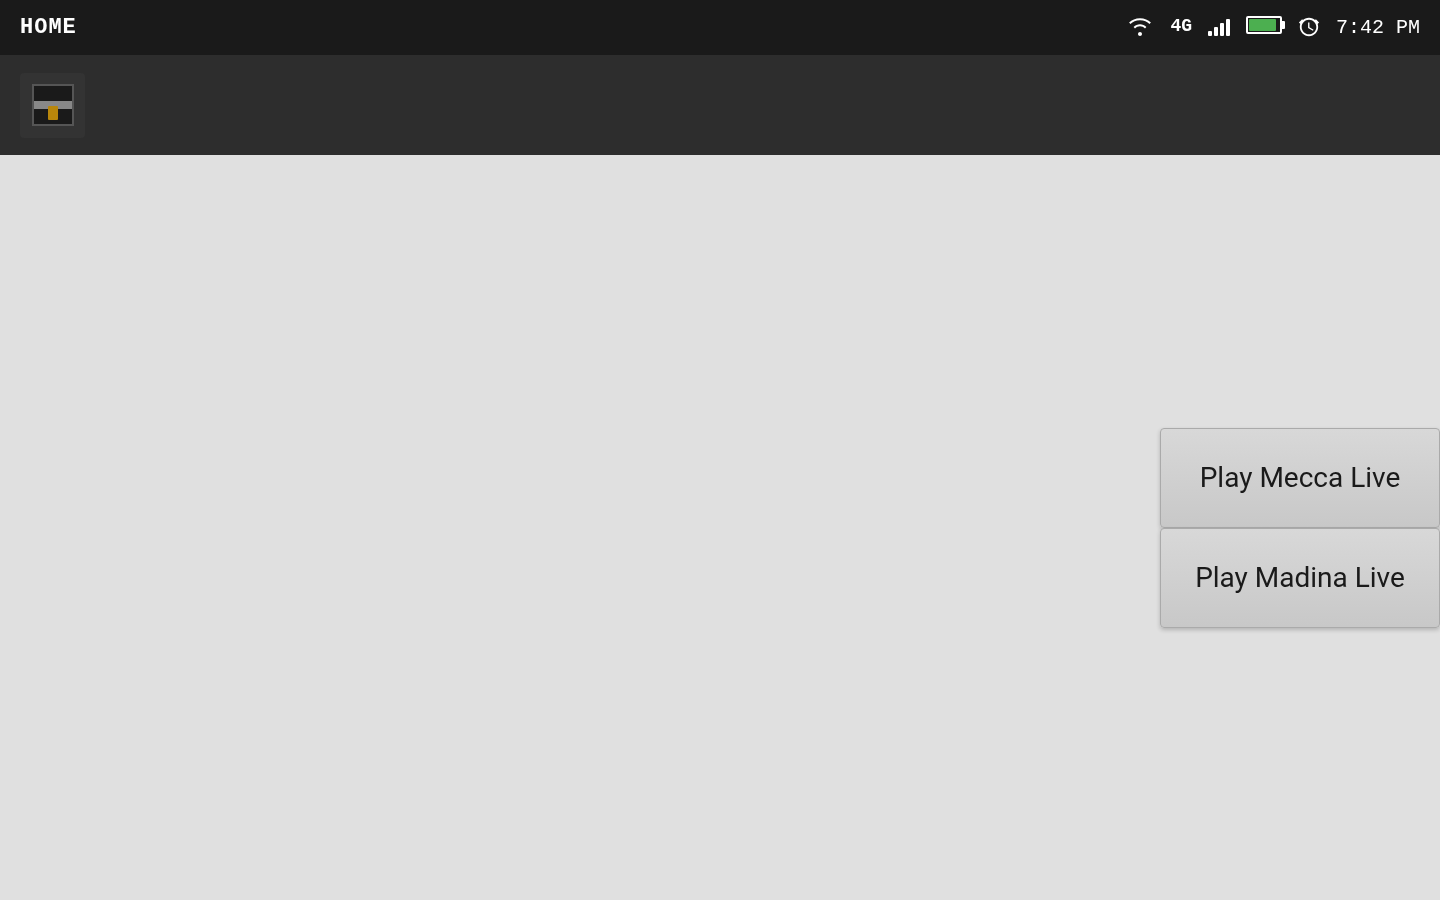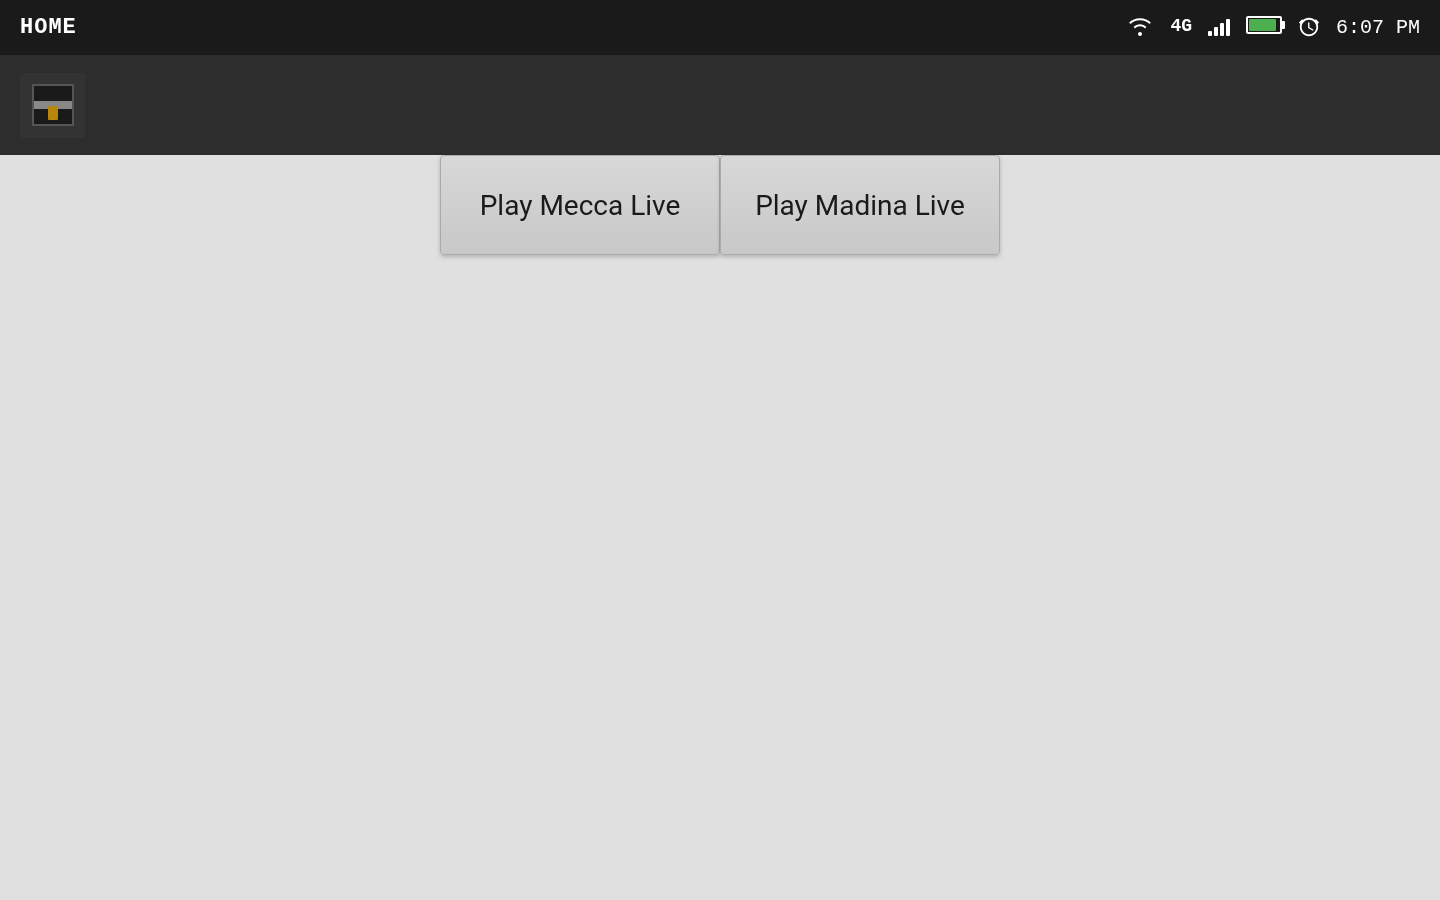--- a/index.html
+++ b/index.html
@@ -166,22 +166,23 @@
       font-size: 38px;
       font-weight: normal;
     }
 
     
     .main-content {
       width: 100%;
       height: calc(900px - 55px - 100px);
       background: #e0e0e0;
       display: flex;
-      align-items: flex-start;
+      align-items: flex-end;
       justify-content: center;
+      flex-direction: column;
     }
 
     
     .play-button {
       width: 280px;
       height: 100px;
       background: linear-gradient(to bottom, #d8d8d8, #c8c8c8);
       border: 1px solid #aaaaaa;
       border-radius: 4px;
       display: flex;
@@ -239,21 +240,21 @@
     </div>
 
     <div class="status-icon">
       <svg width="22" height="22" viewBox="0 0 24 24" fill="white">
         <path d="M12 2C6.48 2 2 6.48 2 12s4.48 10 10 10 10-4.48 10-10S17.52 2 12 2zm0 18c-4.41 0-8-3.59-8-8s3.59-8 8-8 8 3.59 8 8-3.59 8-8 8zm.5-13H11v6l5.25 3.15.75-1.23-4.5-2.67V7z"></path>
         <path d="M4.5 3.5 L1 7 L3 9 L6.5 5.5 Z"></path>
         <path d="M19.5 3.5 L23 7 L21 9 L17.5 5.5 Z"></path>
       </svg>
     </div>
 
-    <span class="time-text">6:07 PM</span>
+    <span class="time-text">7:42 PM</span>
   </div>
 </div>
 
 <div class="app-bar">
   <div class="app-icon">
     <div class="app-icon-canvas">
       <div class="kaaba-shape">
         <div class="kaaba-band"></div>
         <div class="kaaba-door"></div>
       </div>

